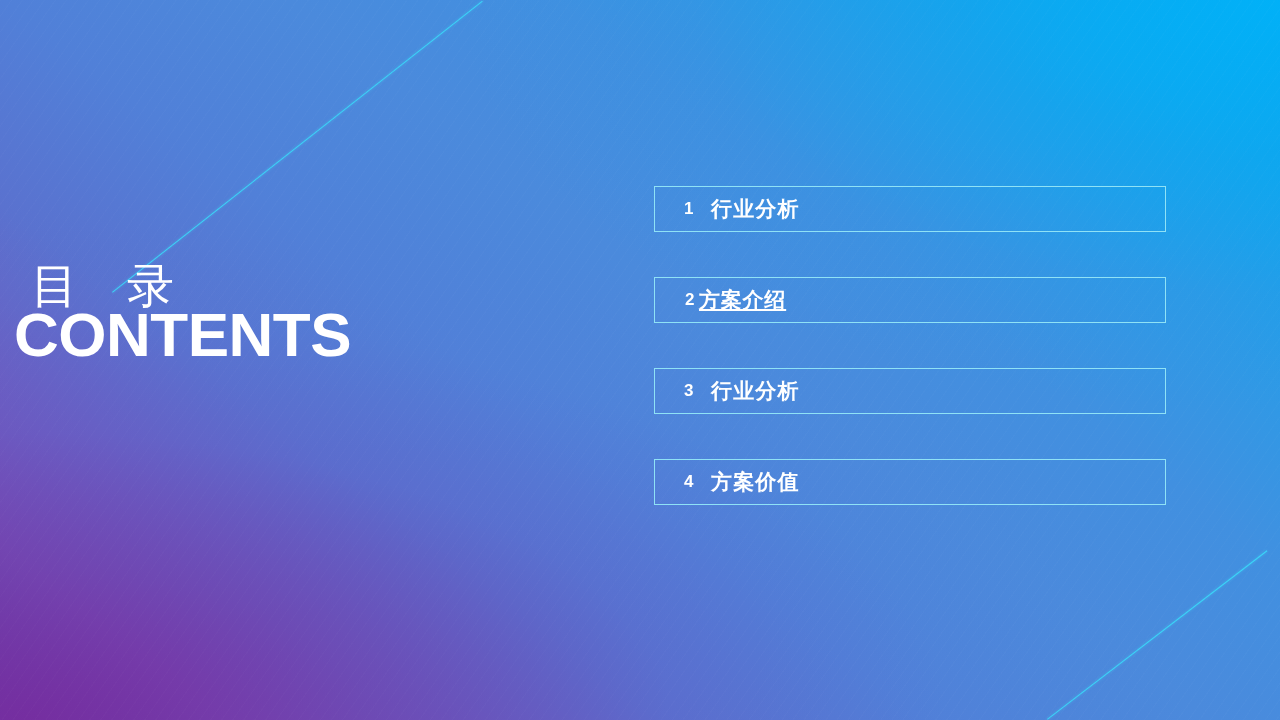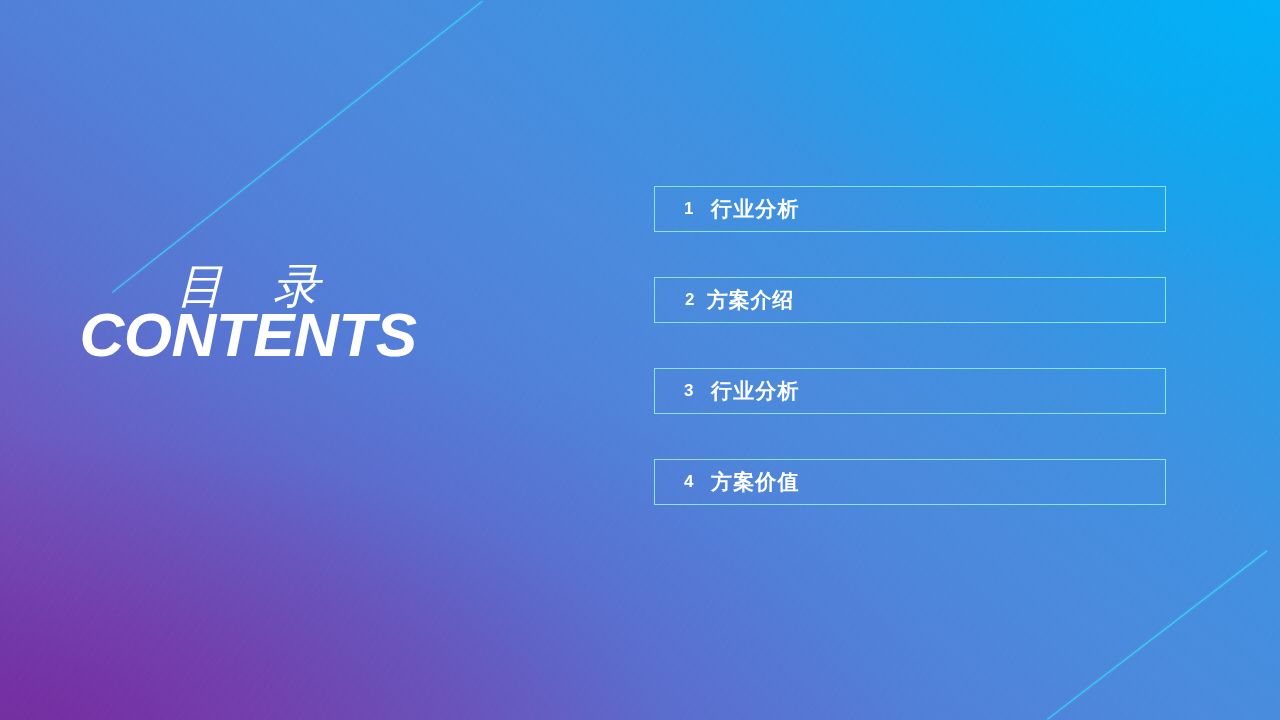--- a/index.html
+++ b/index.html
@@ -77,25 +77,24 @@
   }
   #deco-line-bottom {
     left: 1047px;
     top: 719px;
     width: 277px;
     transform: rotate(-37.5deg);
   }
 
   #title-block {
     position: absolute;
-    left: 8px;
+    left: 14px;
     top: 262px;
     width: 482px;
-    text-align: center;
-    font-style: italic;
+    text-align: left;
   }
   #title-cn {
     display: block;
     color: #ffffff;
     font-size: 47px;
     font-weight: 300;
     letter-spacing: 17px;
     line-height: 1.0;
     padding-right: 2px;
     text-indent: 17px;
@@ -139,21 +138,21 @@
   }
   .toc-label {
     color: #ffffff;
     font-size: 21px;
     font-weight: 700;
     margin-left: 17px;
     letter-spacing: 1.2px;
     font-family: "DejaVu Sans", "Liberation Sans", sans-serif;
   }
   .toc-item.tight .toc-num { margin-left: 30px; }
-  .toc-item.tight .toc-label { margin-left: 12px; letter-spacing: 0.8px; }
+  .toc-item.tight .toc-label { margin-left: 4px; letter-spacing: 0.8px; text-decoration: underline; }
 </style>
 </head>
 <body>
 
 <div id="slide">
 
   <div id="bg-base"></div>
   <div id="bg-wash"></div>
   <div id="bg-wash2"></div>
   <div id="bg-stripes"></div>

